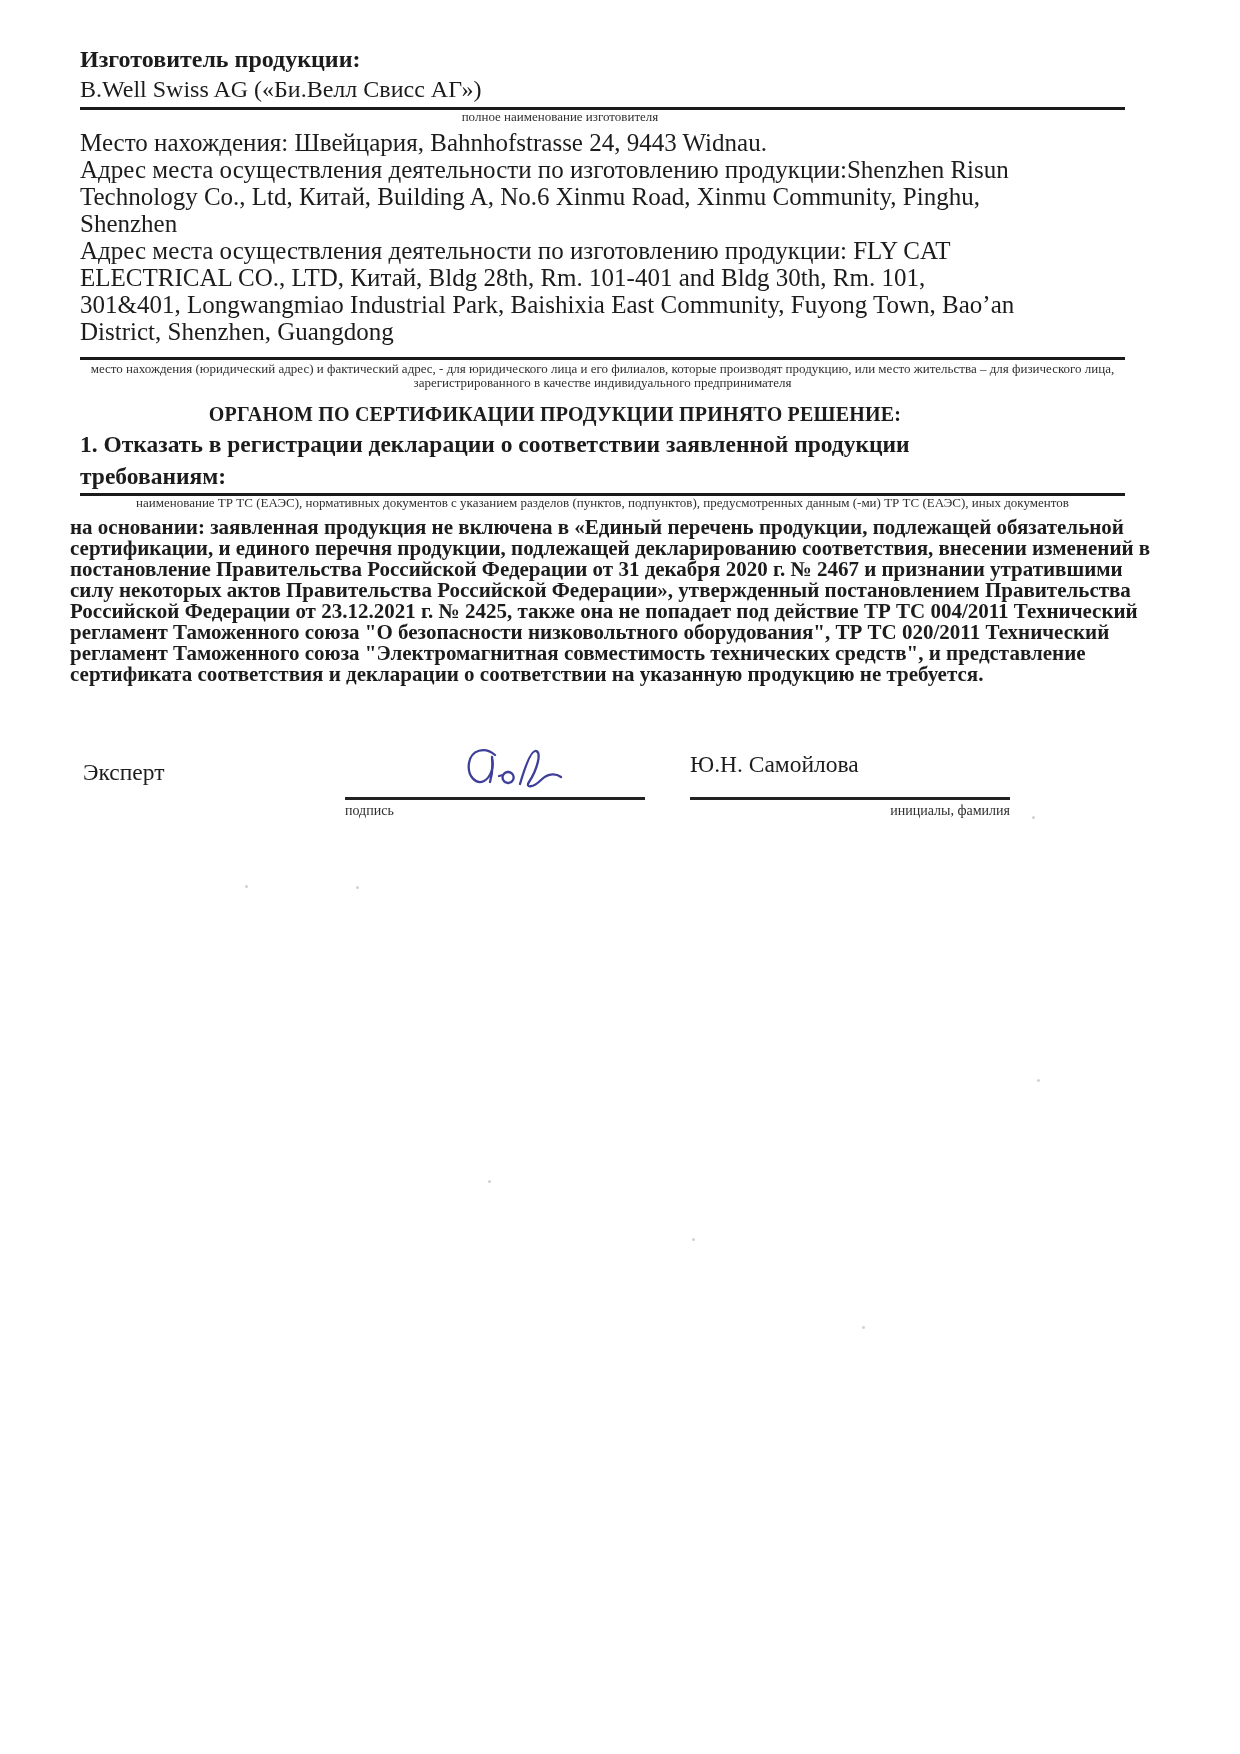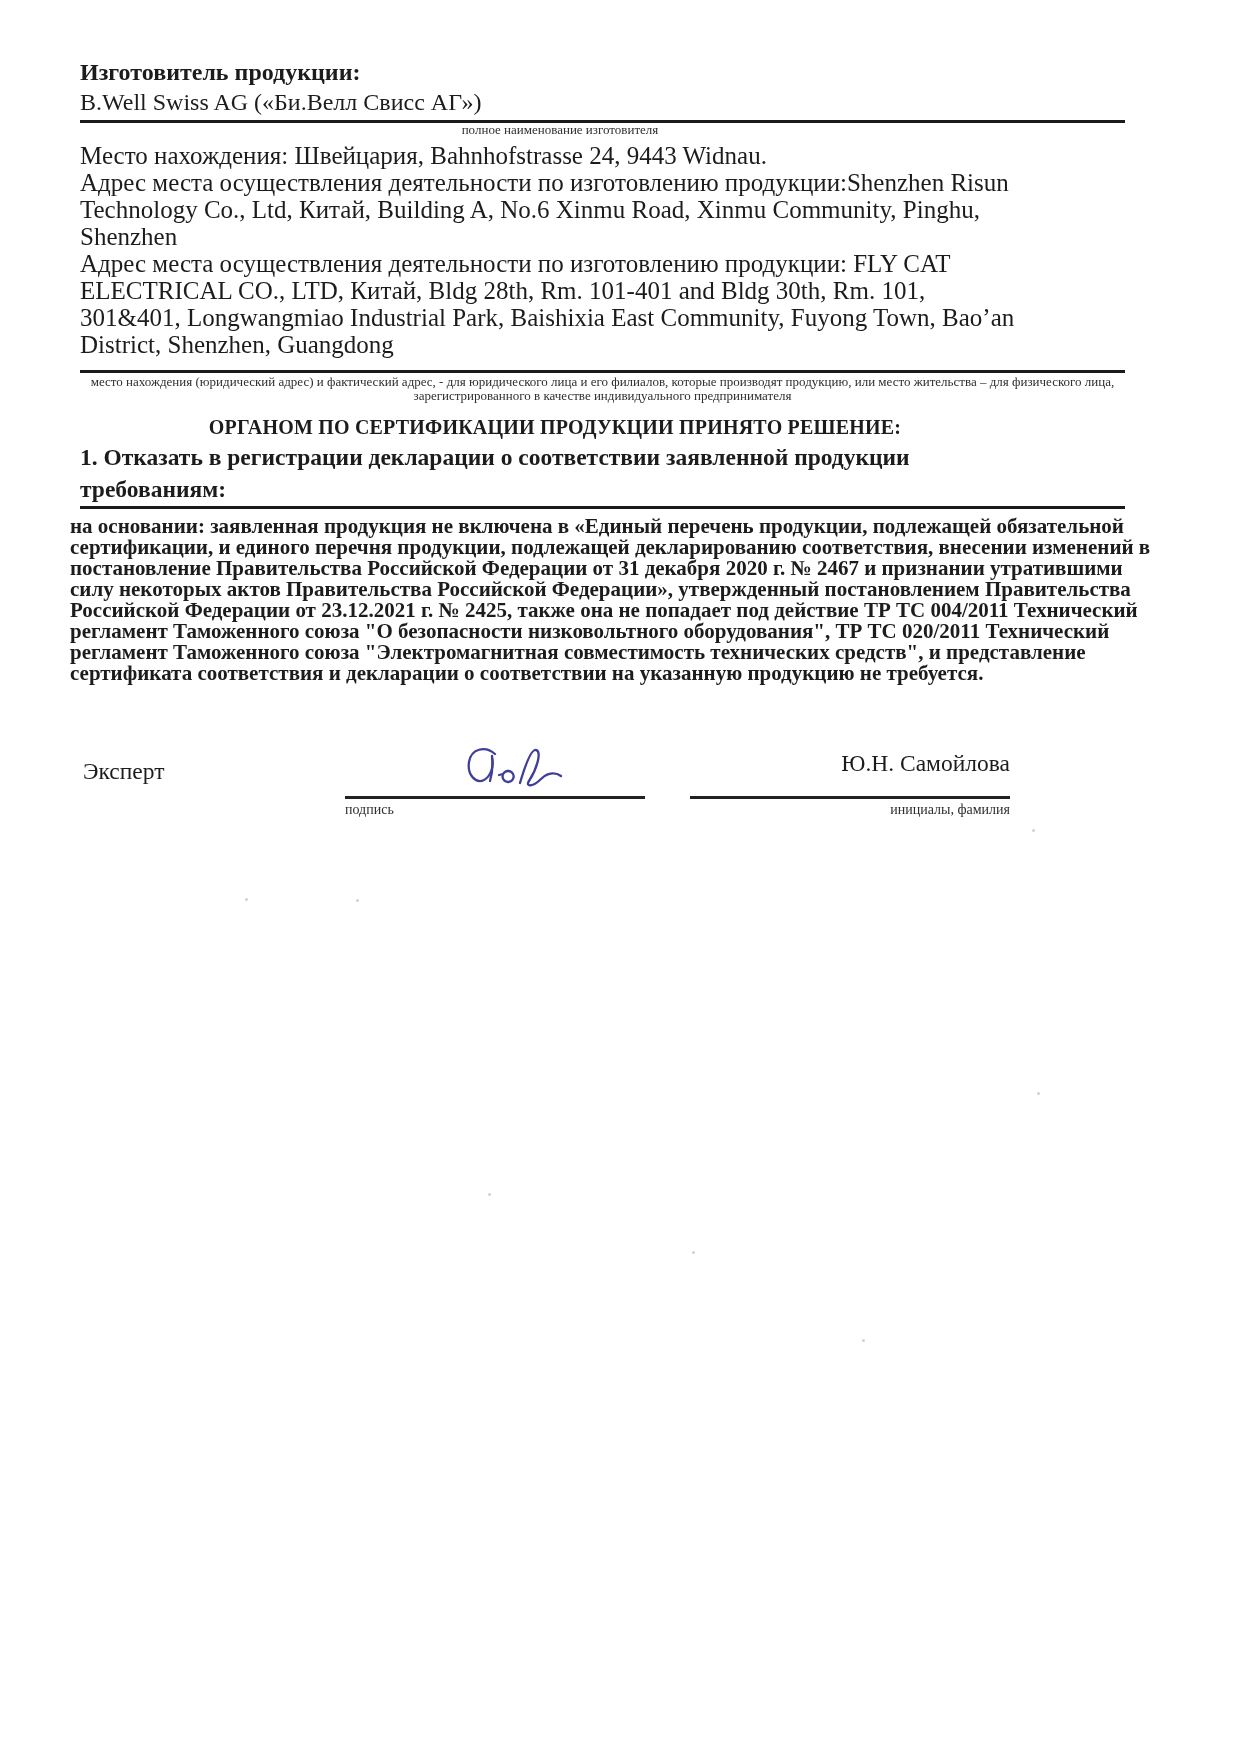--- a/index.html
+++ b/index.html
@@ -5,21 +5,20 @@
   * { margin: 0; padding: 0; box-sizing: border-box; }
   html, body { background: #ffffff; }
   .page {
     position: relative;
     width: 1240px;
     height: 1604px;
     background: #ffffff;
     font-family: "Liberation Serif", "DejaVu Serif", serif;
     color: #1c1c1c;
     overflow: hidden;
-    margin-top: 13px;
   }
   .content {
     position: absolute;
     left: 80px;
     top: 44px;
     width: 1045px;
   }
   .manufacturer-label {
     font-size: 24px;
     font-weight: bold;
@@ -110,21 +109,21 @@
     left: 385px;
     top: 14px;
     width: 100px;
     height: 50px;
   }
   .name-text {
     position: absolute;
     left: 610px;
     top: 20px;
     width: 320px;
-    text-align: right;
+    text-align: left;
     font-size: 23.5px;
   }
   .name-line {
     position: absolute;
     left: 610px;
     top: 66px;
     width: 320px;
     height: 2.5px;
     background: #222;
   }
@@ -161,20 +160,21 @@
       <div>Место нахождения: Швейцария, Bahnhofstrasse 24, 9443 Widnau.</div>
       <div>Адрес места осуществления деятельности по изготовлению продукции:Shenzhen Risun Technology Co., Ltd, Китай, Building A, No.6 Xinmu Road, Xinmu Community, Pinghu, Shenzhen</div>
       <div>Адрес места осуществления деятельности по изготовлению продукции: FLY CAT ELECTRICAL CO., LTD, Китай, Bldg 28th, Rm. 101-401 and Bldg 30th, Rm. 101, 301&amp;401, Longwangmiao Industrial Park, Baishixia East Community, Fuyong Town, Bao’an District, Shenzhen, Guangdong</div>
     </div>
     <div class="rule rule-2"></div>
     <div class="caption caption-2lines caption-wide">место нахождения (юридический адрес) и фактический адрес, - для юридического лица и его филиалов, которые производят продукцию, или место жительства – для физического лица, зарегистрированного в качестве индивидуального предпринимателя</div>
 
     <div class="decision-heading">ОРГАНОМ ПО СЕРТИФИКАЦИИ ПРОДУКЦИИ ПРИНЯТО РЕШЕНИЕ:</div>
     <div class="decision-item">1. Отказать в регистрации декларации о соответствии заявленной продукции требованиям:</div>
     <div class="rule rule-3"></div>
+    <div class="caption caption-wide">наименование ТР ТС (ЕАЭС), нормативных документов с указанием разделов (пунктов, подпунктов), предусмотренных данным (-ми) ТР ТС (ЕАЭС), иных документов</div>
     <div class="basis-paragraph">на основании: заявленная продукция не включена в «Единый перечень продукции, подлежащей обязательной сертификации, и единого перечня продукции, подлежащей декларированию соответствия, внесении изменений в постановление Правительства Российской Федерации от 31 декабря 2020 г. № 2467 и признании утратившими силу некоторых актов Правительства Российской Федерации», утвержденный постановлением Правительства Российской Федерации от 23.12.2021 г. № 2425, также она не попадает под действие ТР ТС 004/2011 Технический регламент Таможенного союза "О безопасности низковольтного оборудования", ТР ТС 020/2011 Технический регламент Таможенного союза "Электромагнитная совместимость технических средств", и представление сертификата соответствия и декларации о соответствии на указанную продукцию не требуется.</div>
 
     <div class="signature-row">
       <div class="expert-label">Эксперт</div>
 
       <svg class="autograph" viewBox="0 0 100 50">
         <g fill="none" stroke="#3f3f99" stroke-width="2.3" stroke-linecap="round" stroke-linejoin="round">
           <path d="M 30,10 C 20,1 6,5 4,18 C 2,31 11,40 19,36 C 26,32 29,22 27,14"></path>
           <path d="M 27,12 C 28,20 27,30 25,37"></path>
           <path d="M 34,31 L 38,30"></path>

